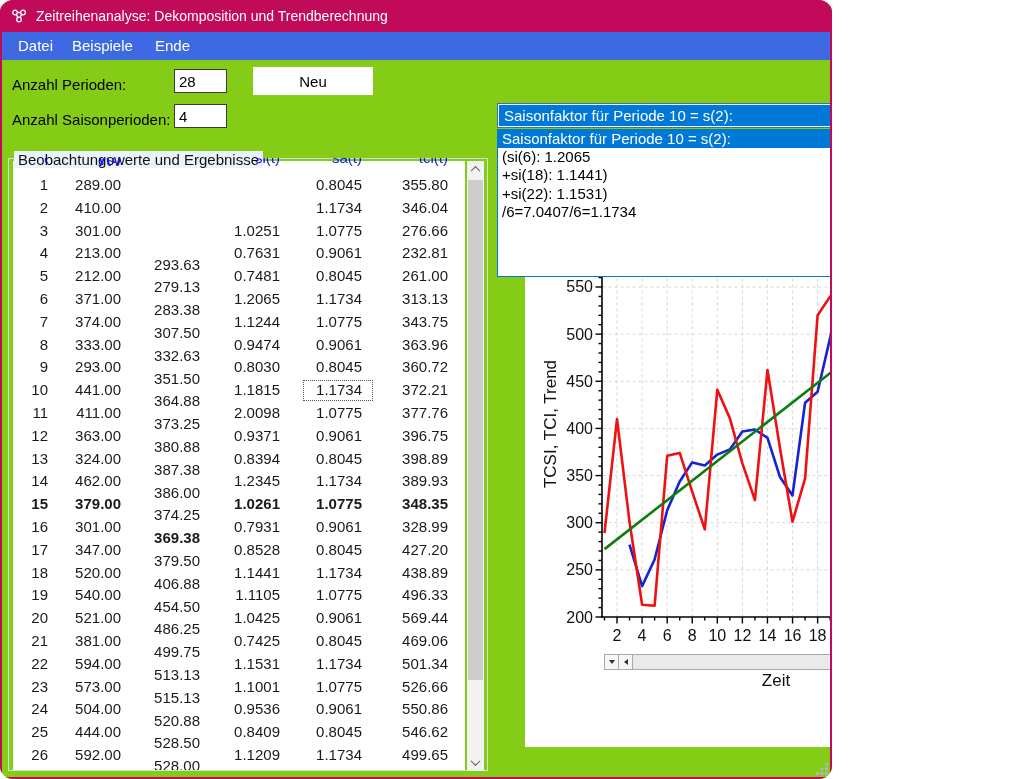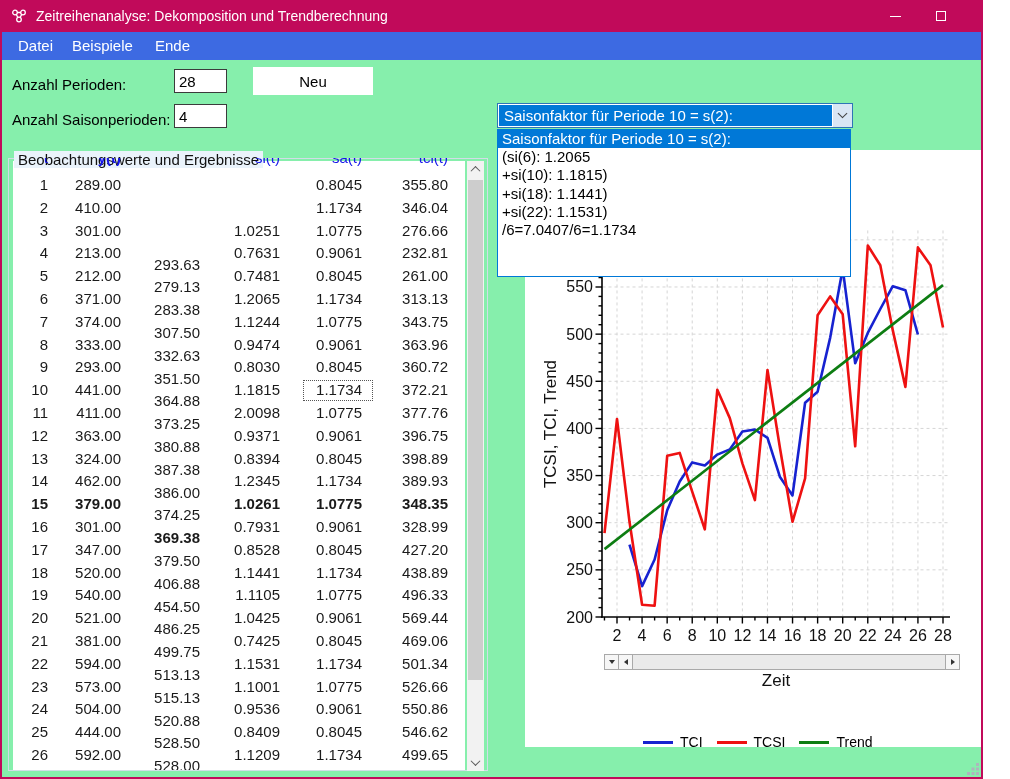--- a/index.html
+++ b/index.html
@@ -1,17 +1,17 @@
 <!DOCTYPE html>
 <html><head>
 <meta charset="utf-8">
 <style>
   * { margin:0; padding:0; box-sizing:border-box; }
   html,body { width:1010px; height:779px; font-family:"Liberation Sans",sans-serif; }
-  .window { position:relative; width:983px; height:779px; background:#86efac; overflow:hidden; }
+  .window { position:relative; width:832px; height:779px; background:#84cc16; overflow:hidden;border-radius:13px; }
   .edge { position:absolute; background:#C10A5A; z-index:50; }
   #edge-l { left:0; top:0; width:2px; height:779px; }
   #edge-r { right:0; top:0; width:2px; height:779px; }
   #edge-b { left:0; bottom:0; width:1010px; height:2px; }
 
   
   .titlebar { position:absolute; left:0; top:0; width:1010px; height:32px; background:#C10A5A; color:#fff; display:flex; align-items:center; }
   .app-icon { margin-left:10px; width:18px; height:18px; }
   .title-text { margin-left:8px; font-size:14px; }
   .win-btns { position:absolute; right:0; top:0; height:32px; display:flex; }
@@ -258,34 +258,20 @@
       </div>
     <div class="hs-btn" style="left:14px;">
         <div class="tri tri-left"></div>
       </div>
     <div class="hs-thumb"></div>
     <div class="hs-btn" id="hs-right">
         <div class="tri tri-right"></div>
       </div>
   </div>
 
-  <div class="legend" id="legend">
-      <div class="legend-item">
-        <div class="legend-line" style="background: rgb(23, 34, 208);"></div>
-        <div class="legend-label">TCI</div>
-      </div>
-      <div class="legend-item">
-        <div class="legend-line" style="background: rgb(238, 17, 17);"></div>
-        <div class="legend-label">TCSI</div>
-      </div>
-      <div class="legend-item">
-        <div class="legend-line" style="background: rgb(13, 125, 18);"></div>
-        <div class="legend-label">Trend</div>
-      </div>
-    </div>
 
   <span class="groupbox-label">Beobachtungswerte und Ergebnisse</span>
   <div class="groupbox"></div>
   <div class="table-body" id="table-body">
       <div class="t-row" style="top: 13px;">
         <div class="t-cell c0">1</div>
         <div class="t-cell c1">289.00</div>
         <div class="t-cell c2"></div>
         <div class="t-cell c3"></div>
         <div class="t-cell c4">0.8045</div>
@@ -514,21 +500,20 @@
 
   <div class="combobox">
     <div class="combo-sel">Saisonfaktor für Periode 10 = s(2):</div>
     <div class="combo-btn">
         <div class="combo-chev"></div>
       </div>
   </div>
   <div class="droplist" id="droplist">
       <div class="drop-item sel">Saisonfaktor für Periode 10 = s(2):</div>
       <div class="drop-item">(si(6):  1.2065</div>
-      <div class="drop-item">+si(10):  1.1815)</div>
       <div class="drop-item">+si(18):  1.1441)</div>
       <div class="drop-item">+si(22):  1.1531)</div>
       <div class="drop-item">/6=7.0407/6=1.1734</div>
     </div>
 
   <svg class="resize-grip" viewBox="0 0 13 13">
     <g fill="#aeb6bd">
       <rect x="10" y="1" width="3" height="3"></rect>
         <rect x="10" y="5.5" width="3" height="3"></rect>
         <rect x="5.5" y="5.5" width="3" height="3"></rect>

